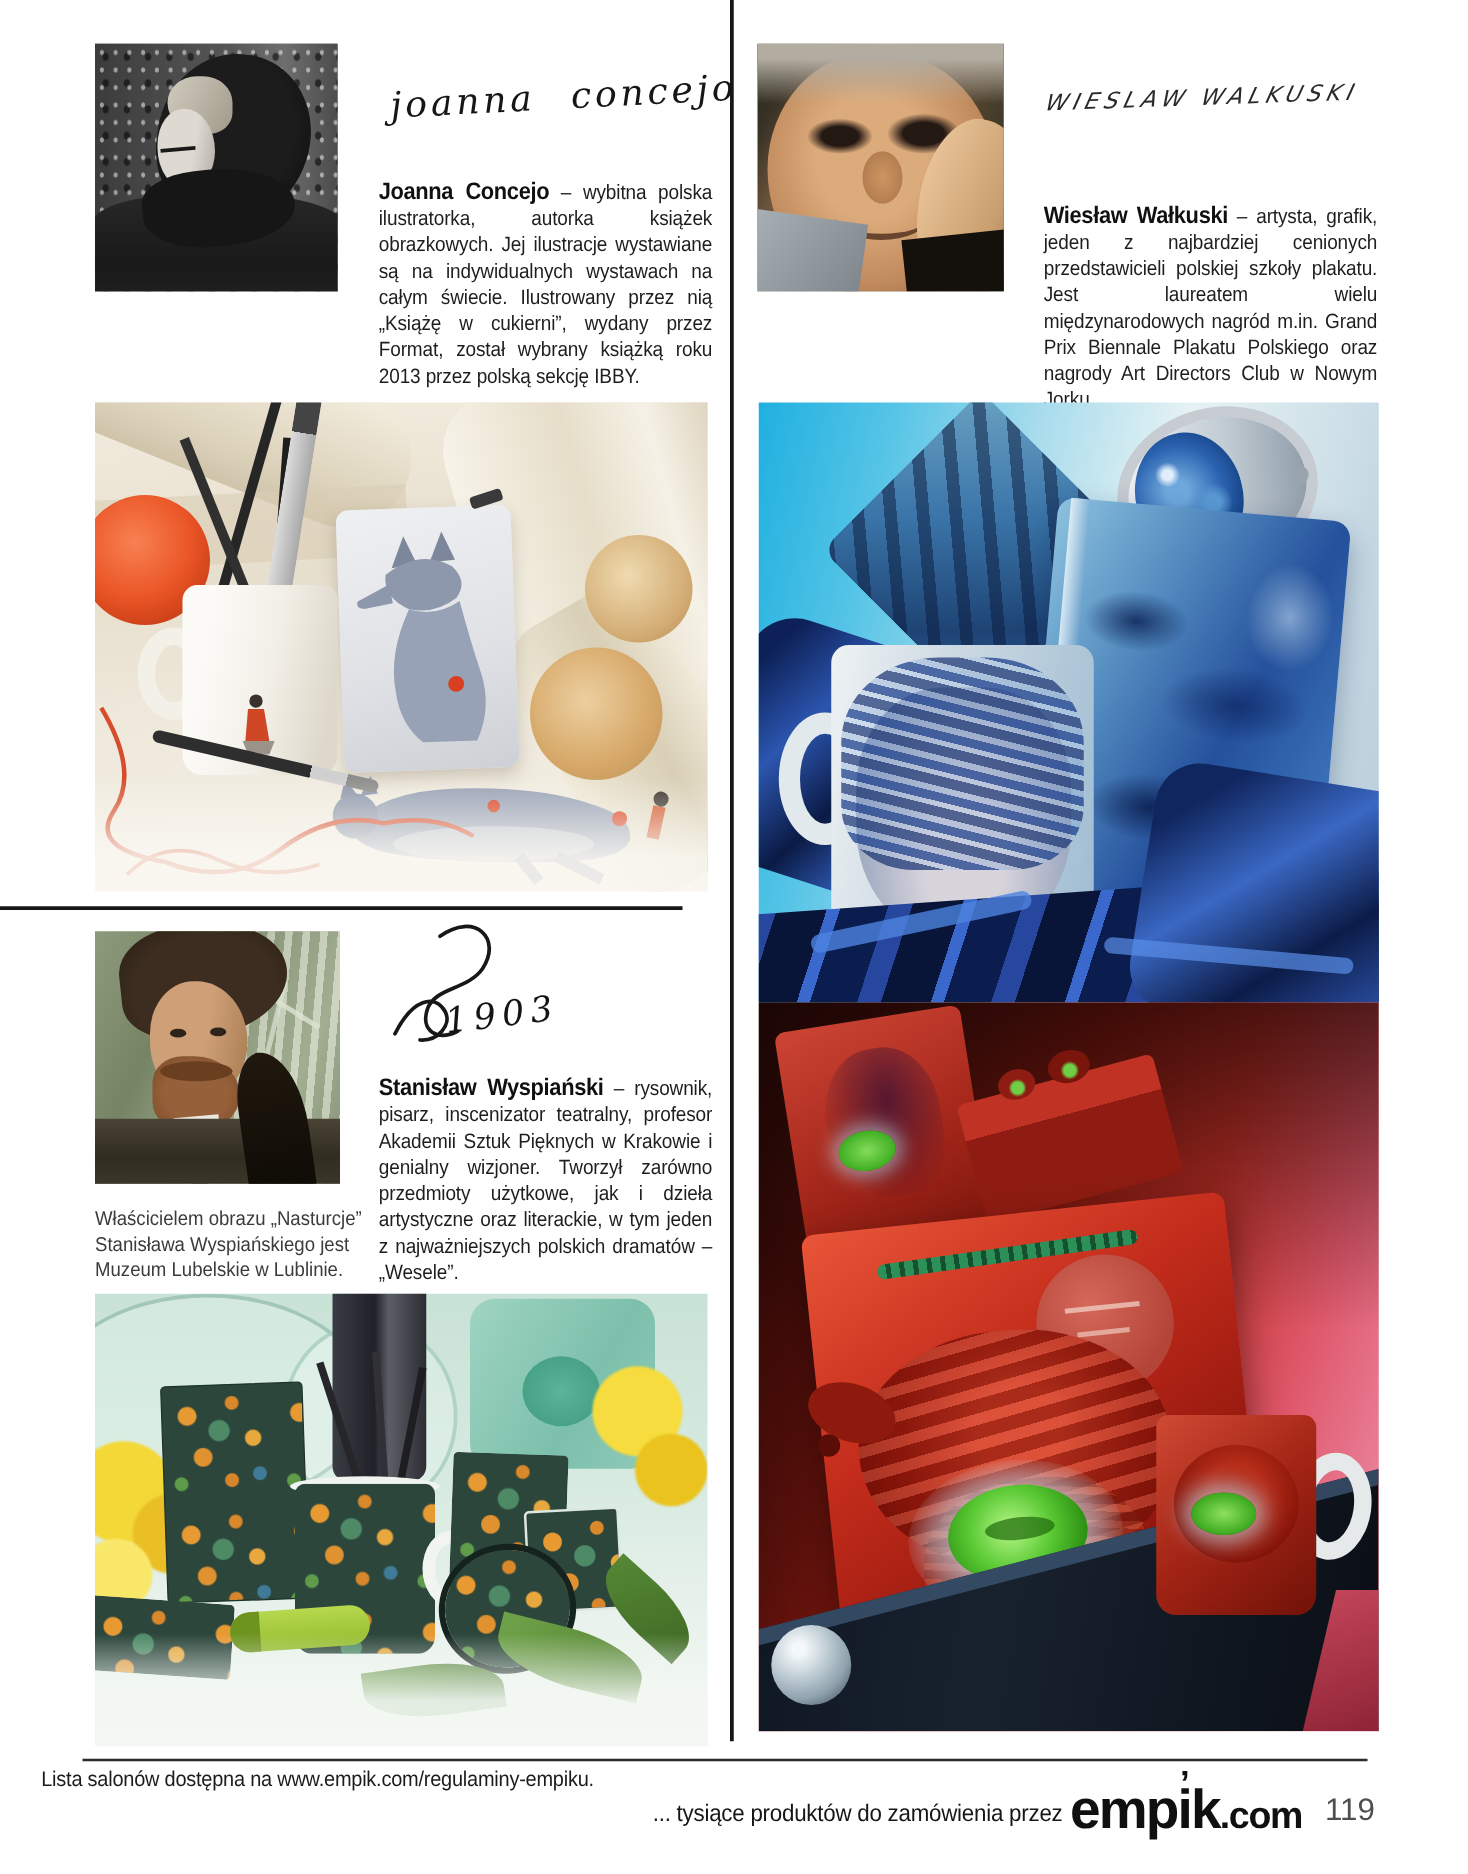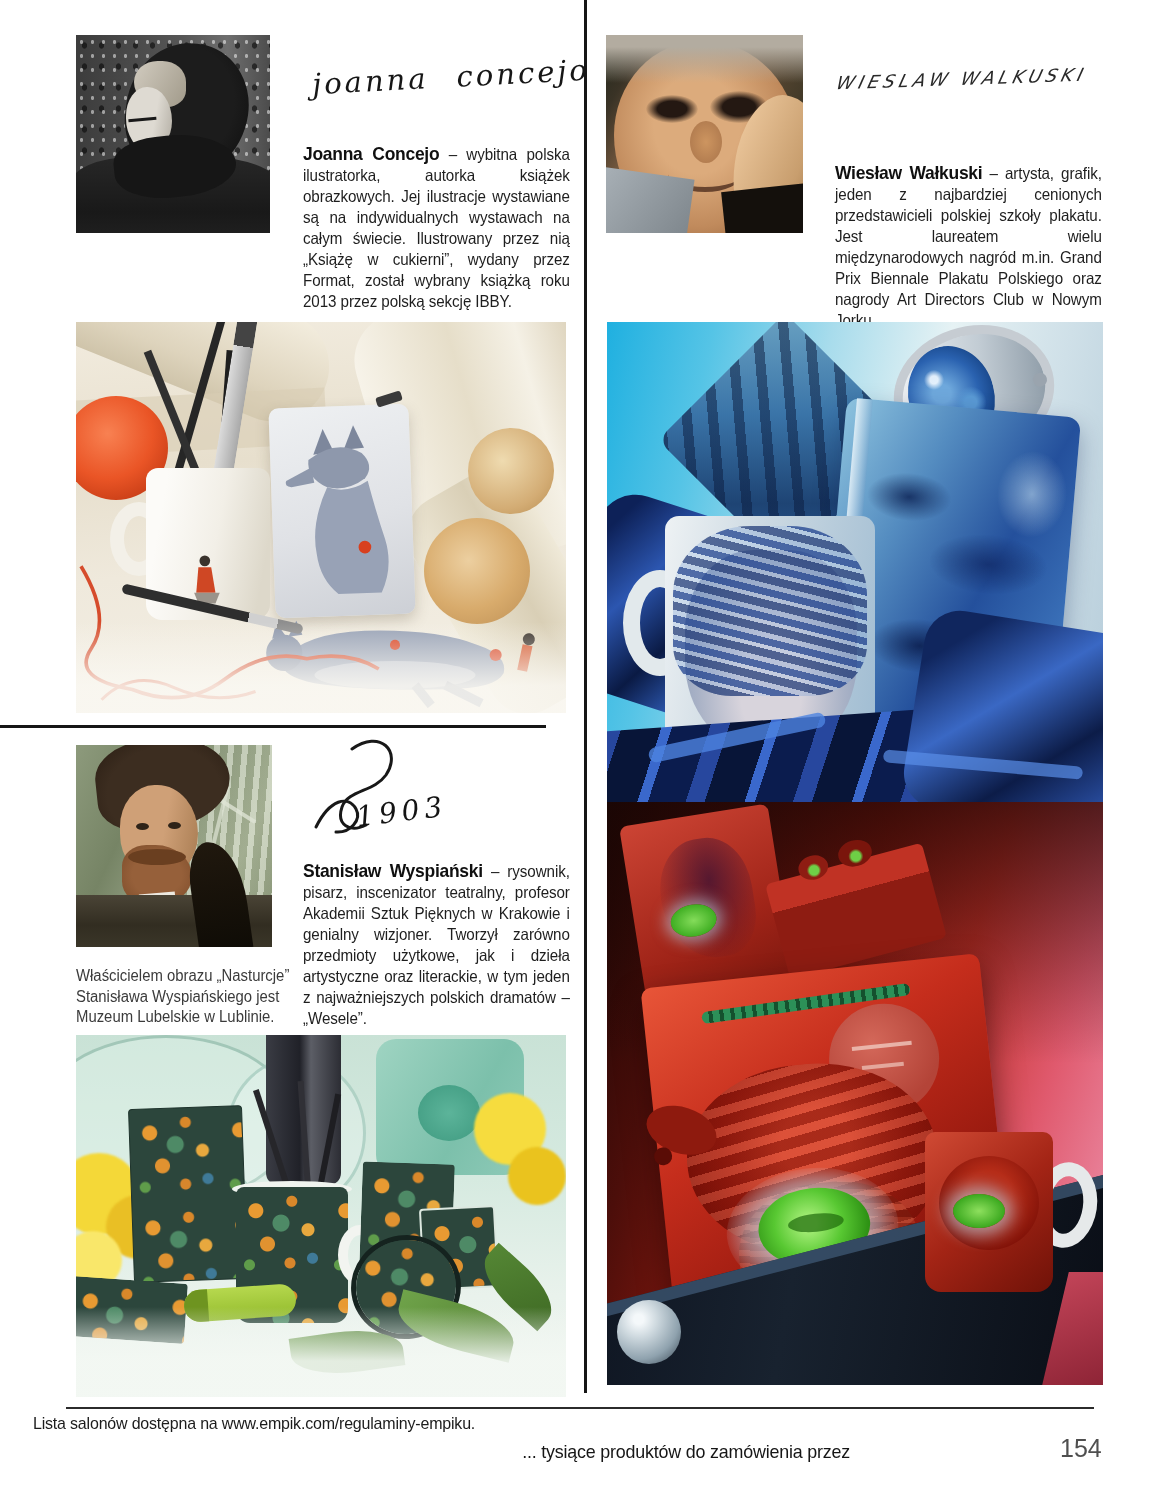--- a/index.html
+++ b/index.html
@@ -495,15 +495,21 @@
     </div>
     <div class="sh pp4-leaf1"></div>
     <div class="sh pp4-leaf2"></div>
     <div class="sh pp4-leaf3"></div>
     <div class="sh pp4-fore"></div>
   </div>
 
   <div class="abs f-rule"></div>
   <div class="abs footer-note" style="left:33px;top:1414px;">Lista salonów dostępna na www.empik.com/regulaminy-empiku.</div>
   <div class="abs footer-right" style="left:460px;top:1441px;">... tysiące produktów do zamówienia przez</div>
-  <div class="abs pagenum" style="left:1060px;top:1434px;">154</div>
+  <div class="abs logo" style="left:856px;top:1423px;">
+    <span class="logo-main">emp</span>
+    <span class="logo-i"><span>i</span><span class="logo-accent">’</span></span>
+    <span class="logo-main">k</span>
+    <span class="logo-suffix">.com</span>
+  </div>
+  <div class="abs pagenum" style="left:1060px;top:1434px;">119</div>
 
 </div>
 
 </body></html>

